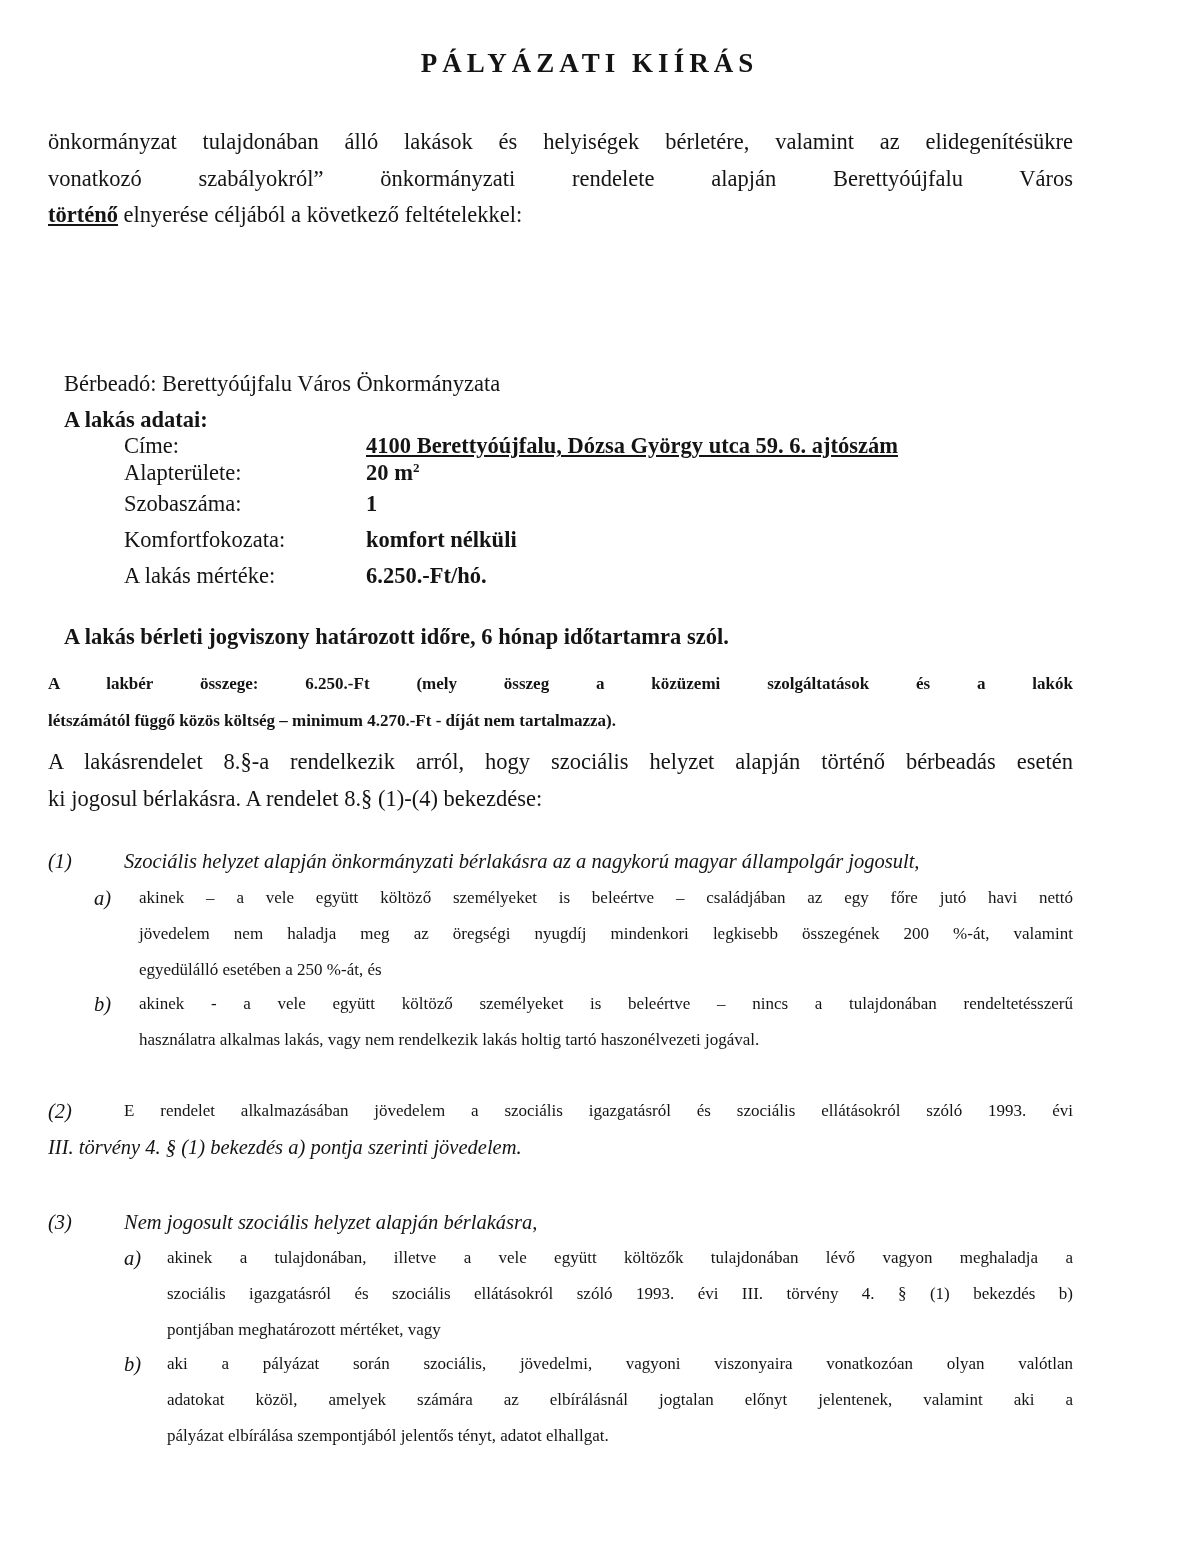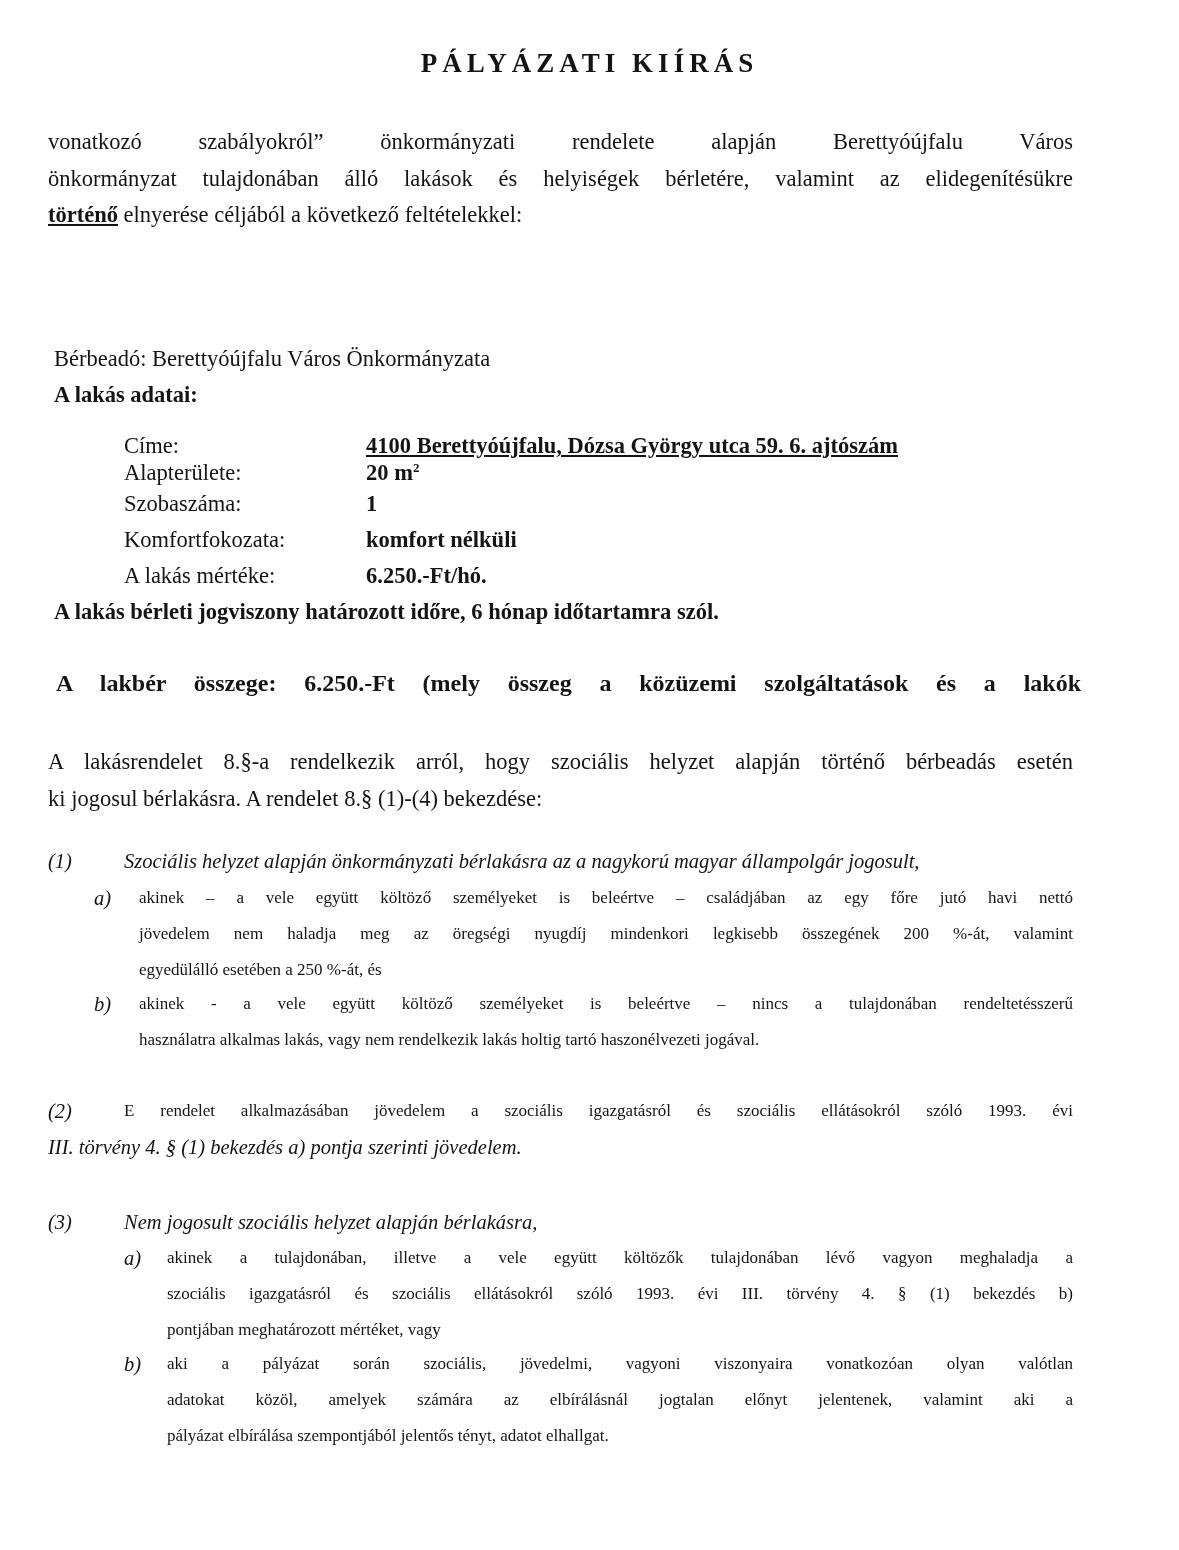--- a/index.html
+++ b/index.html
@@ -14,44 +14,44 @@
     font-size: 27px; font-weight: bold; letter-spacing: 5px;
   }
   .para {
     position: absolute; left: 0; width: 1025px;
     font-size: 22.5px; line-height: 36.5px; text-align: justify;
     text-align-last: left;
   }
   .para .line { display: block; text-align: justify; text-align-last: justify; }
   .para .line.last { text-align-last: left; }
   .bu { font-weight: bold; text-decoration: underline; }
-  .plain-line { position: absolute; left: 6px; font-size: 22.5px; line-height: 36px; white-space: nowrap; }
+  .plain-line { position: absolute; left: 16px; font-size: 22.5px; line-height: 36px; white-space: nowrap; margin-top: 25px; }
   .bold { font-weight: bold; }
   .row { position: absolute; left: 76px; font-size: 22.5px; line-height: 36px; white-space: nowrap; }
   .row .k { display: inline-block; width: 242px; }
   .row .v { font-weight: bold; }
   .boldpara {
-    position: absolute; left: 8px; width: 1025px; font-weight: bold;
-    font-size: 24px; line-height: 37px;
+    position: absolute; left: 0; width: 1025px; font-weight: bold;
+    font-size: 17px; line-height: 37px;
   }
   .itline { position: absolute; white-space: nowrap; font-style: italic; font-size: 20.5px; line-height: 36px; }
   .itjust { position: absolute; font-size: 17px; line-height: 36px; text-align: justify; text-align-last: justify; }
   .marker { position: absolute; font-style: italic; font-size: 20.5px; line-height: 36px; }
   sup { font-size: 13px; vertical-align: 8px; }
 </style>
 </head>
 <body>
 
 <div class="page">
 
   <div class="title" style="left:-48px; width:1179px;">PÁLYÁZATI KIÍRÁS</div>
 
   <div class="para" style="top:124px;">
+    <span class="line">önkormányzat tulajdonában álló lakások és helyiségek bérletére, valamint az elidegenítésükre</span>
     <span class="line">vonatkozó szabályokról” önkormányzati rendelete alapján Berettyóújfalu Város</span>
-    <span class="line">önkormányzat tulajdonában álló lakások és helyiségek bérletére, valamint az elidegenítésükre</span>
     <span class="line last"><span class="bu">történő</span><span> elnyerése céljából a következő feltételekkel:</span></span>
   </div>
 
   <div class="plain-line" style="top:341px;">Bérbeadó: Berettyóújfalu Város Önkormányzata</div>
   <div class="plain-line bold" style="top:377px;">A lakás adatai:</div>
 
   <div class="row" style="top:428px;text-decoration:underline;">
     <span class="k">Címe:</span><span class="v">4100 Berettyóújfalu, Dózsa György utca 59. 6. ajtószám</span>
   </div>
   <div class="row" style="top:450px;">
@@ -63,20 +63,21 @@
   <div class="row" style="top:522px;">
     <span class="k">Komfortfokozata:</span><span class="v">komfort nélküli</span>
   </div>
   <div class="row" style="top:558px;">
     <span class="k">A lakás mértéke:</span><span class="v">6.250.-Ft/hó.</span>
   </div>
   <div class="plain-line bold" style="top:594px;">A lakás bérleti jogviszony határozott időre, 6 hónap időtartamra szól.</div>
 
   <div class="boldpara" style="top:665px;">
     <span class="line" style="display:block; text-align:justify; text-align-last:justify;">A lakbér összege: 6.250.-Ft (mely összeg a közüzemi szolgáltatások és a lakók</span>
+    <span style="display:block;">létszámától függő közös költség – minimum 4.270.-Ft - díját nem tartalmazza).</span>
   </div>
 
   <div class="para" style="top:744px;">
     <span class="line">A lakásrendelet 8.§-a rendelkezik arról, hogy szociális helyzet alapján történő bérbeadás esetén</span>
     <span class="line last">ki jogosul bérlakásra. A rendelet 8.§ (1)-(4) bekezdése:</span>
   </div>
 
   <div class="marker" style="left:0; top:843px;">(1)</div>
   <div class="itline" style="left:76px; top:843px;">Szociális helyzet alapján önkormányzati bérlakásra az a nagykorú magyar állampolgár jogosult,</div>
 

